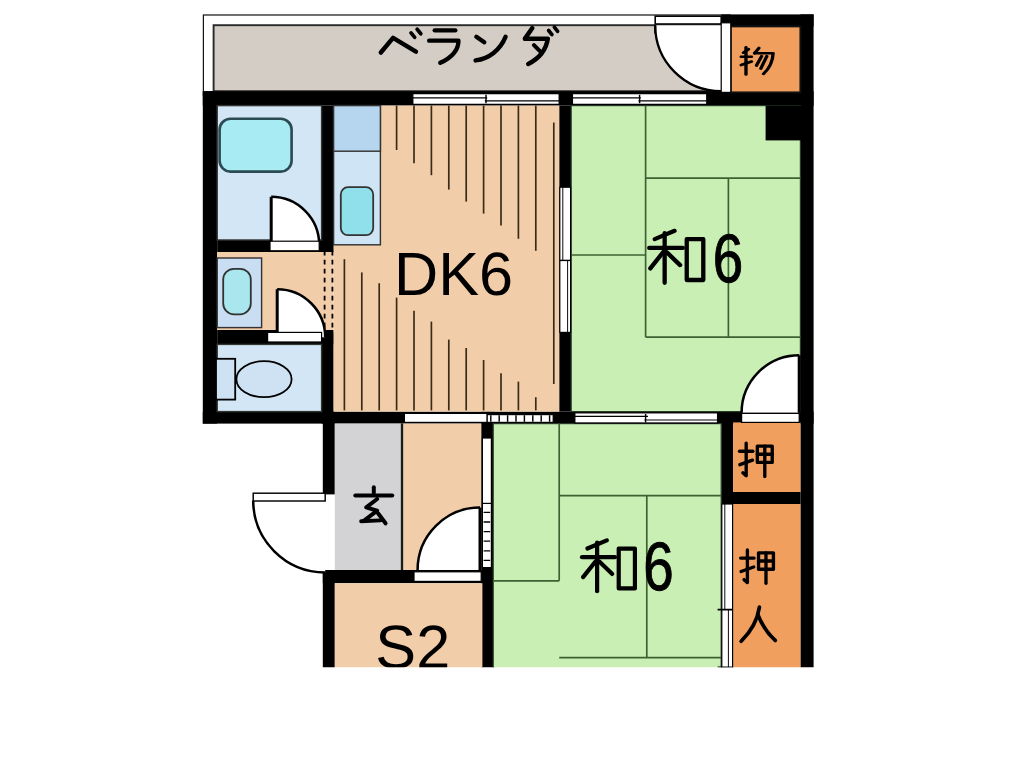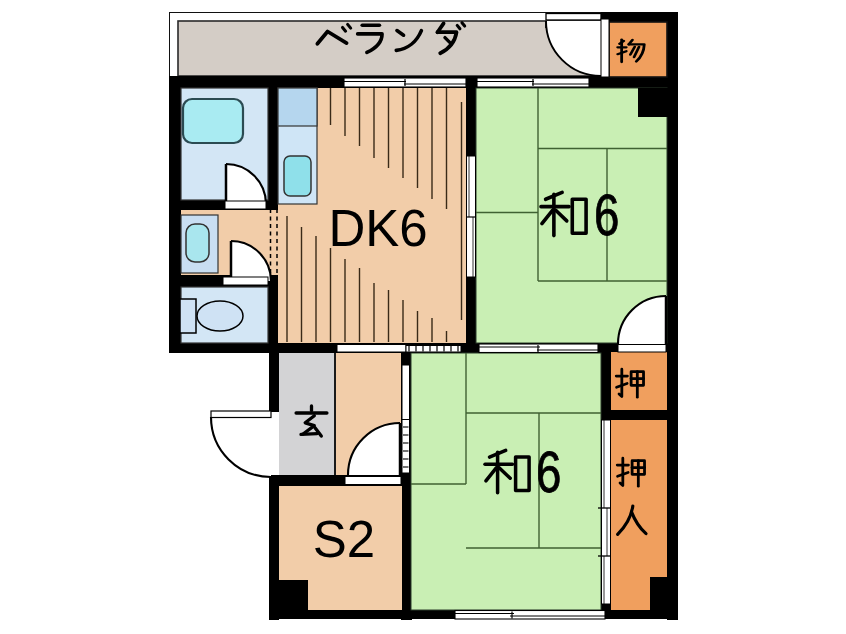--- a/index.html
+++ b/index.html
@@ -1,16 +1,16 @@
 <!DOCTYPE html>
 <html><head>
 <meta charset="utf-8">
 <style>
 html,body{margin:0;padding:0;background:#ffffff;}
-#plan{width:846px;height:634px;position:relative;font-family:"Liberation Sans",sans-serif;text-align:right;}
+#plan{width:846px;height:556px;position:relative;font-family:"Liberation Sans",sans-serif;text-align:right;}
 </style>
 </head>
 <body>
 <div id="plan">
 <svg width="846" height="634" viewBox="0 0 846 634">
 
 <rect x="0" y="0" width="846" height="634" fill="#ffffff"></rect>
 
 <rect x="169.5" y="12.5" width="439" height="67" fill="#ffffff" stroke="#111111" stroke-width="1"></rect>
 

